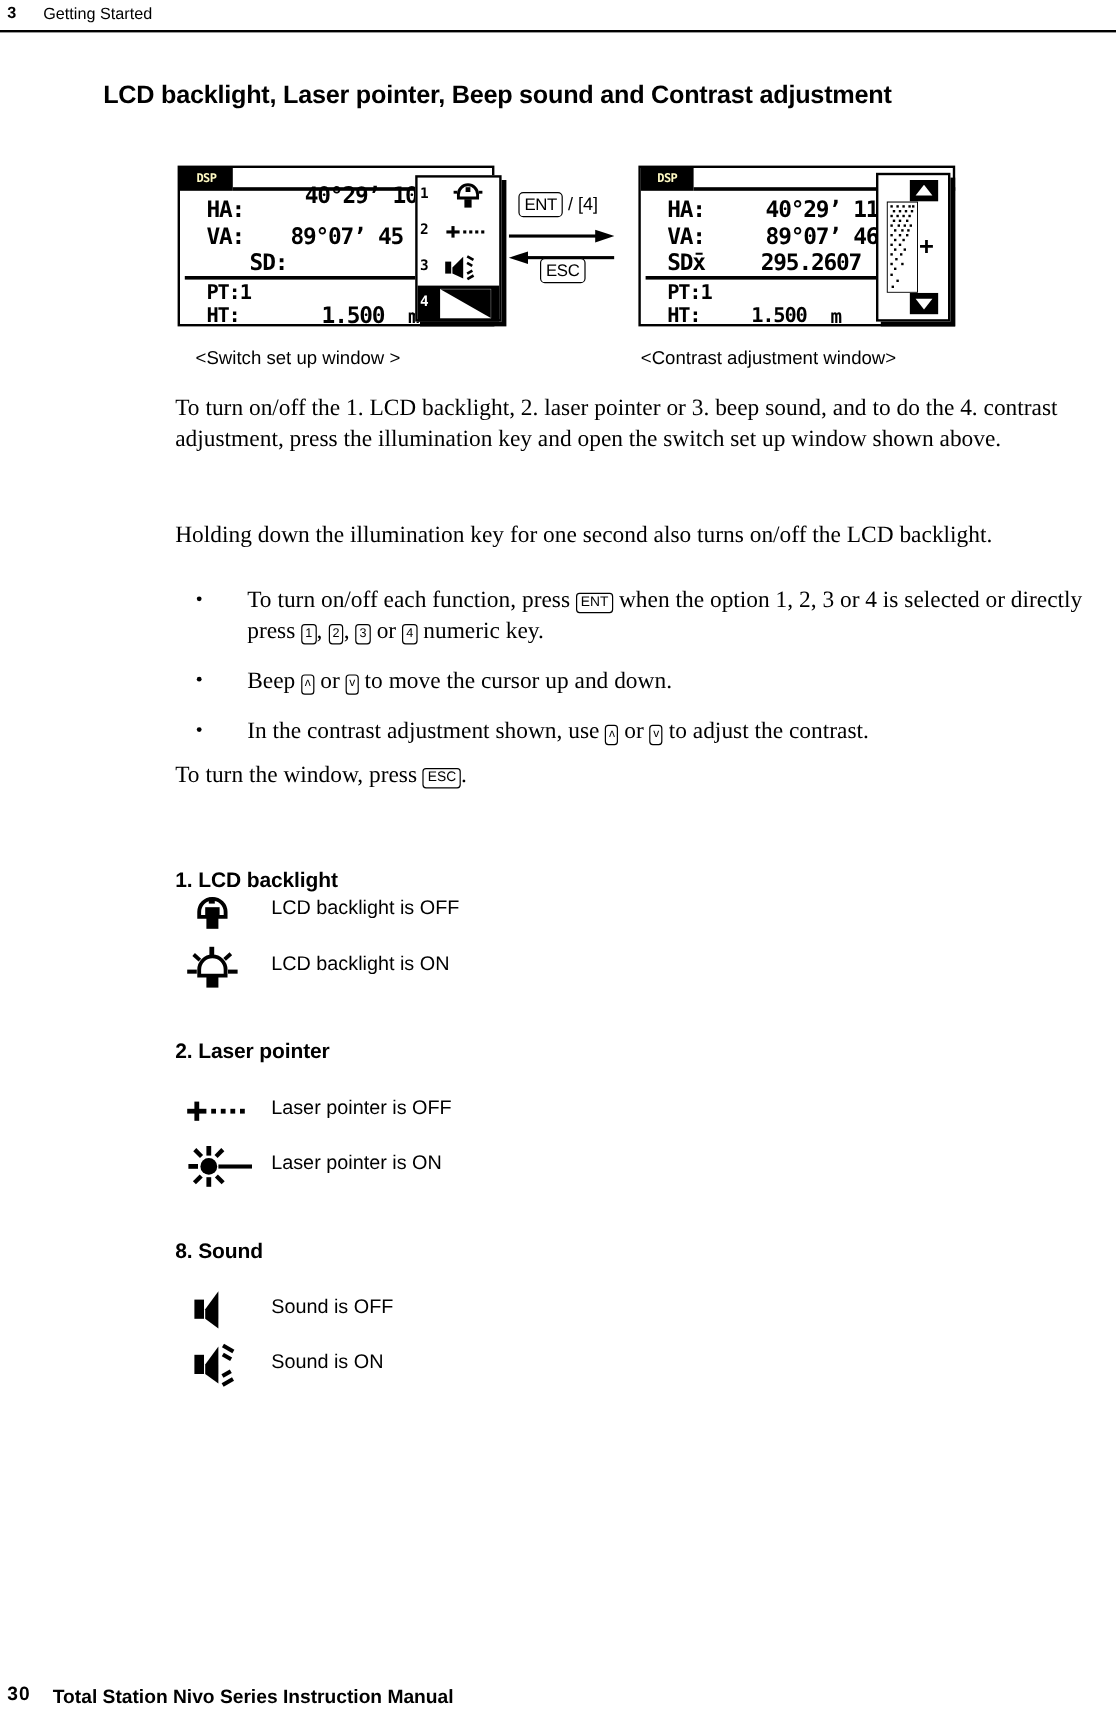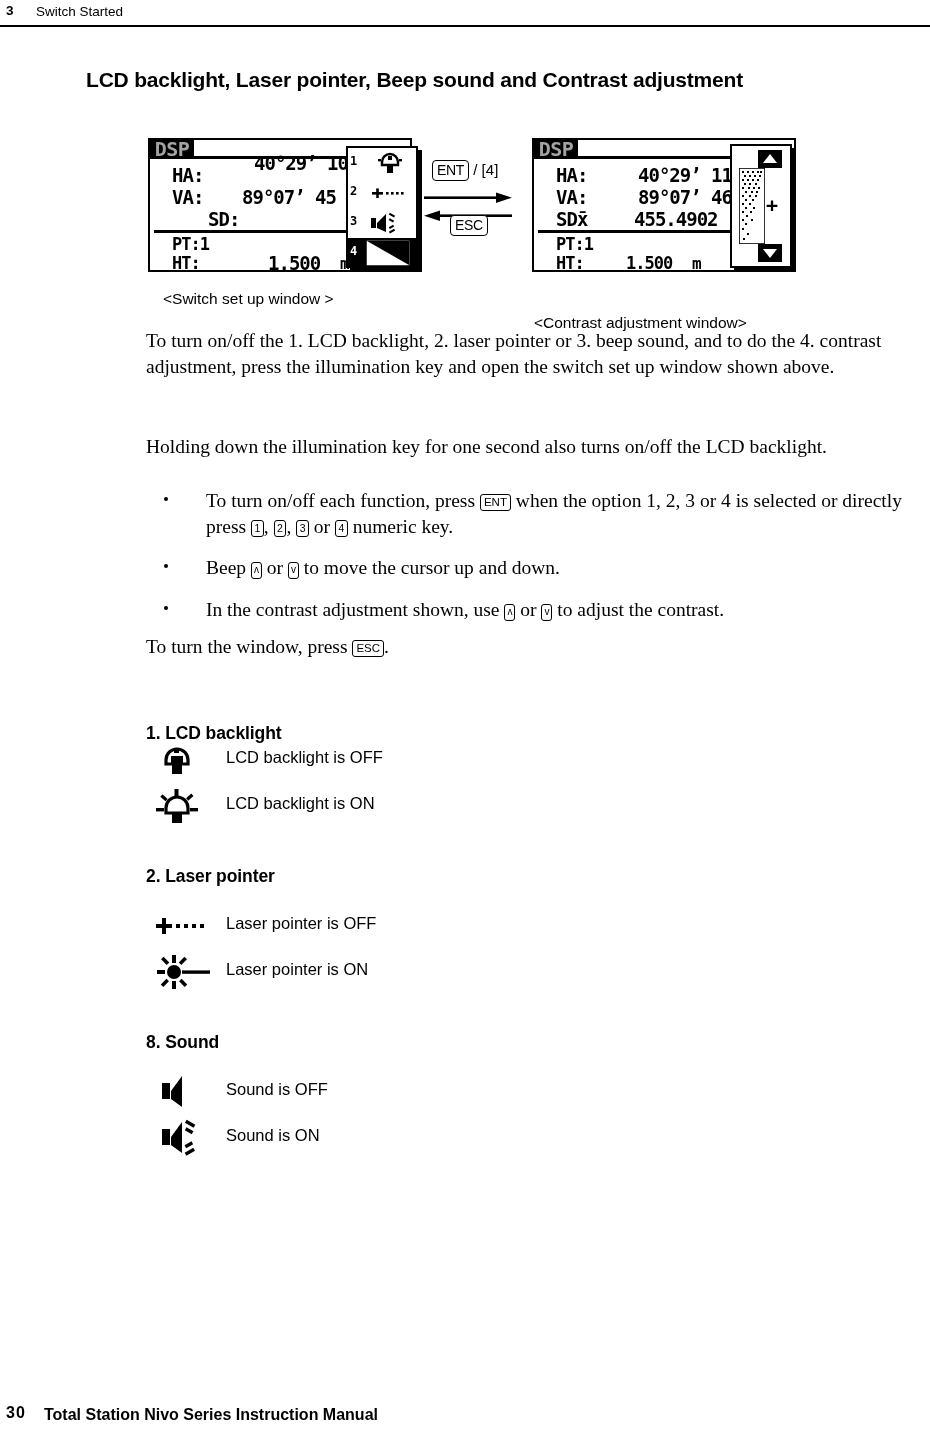--- a/index.html
+++ b/index.html
@@ -62,23 +62,23 @@
     background: #fff;
   }
   .lcd-a { left: 148px; top: 138px; width: 264px; height: 134px; }
   .lcd-b { left: 532px; top: 138px; width: 264px; height: 134px; }
 
   .dsp-tab {
     position: absolute;
     left: 0; top: 0;
     width: 44px; height: 19px;
     background: #000;
-    color: #a3a3a3;
+    color: #fef9c3;
     font-family: "DejaVu Sans Mono", monospace;
-    font-size: 20px;
+    font-size: 10px;
     font-weight: bold;
     line-height: 19px;
     text-align: center;
     letter-spacing: -0.5px;
   }
   .dsp-underline {
     position: absolute;
     left: 44px; top: 16px;
     height: 3px;
     background: #000;
@@ -193,21 +193,21 @@
   .arrow-r { top: 190px; }
   .arrow-l { top: 208px; }
 
   .caption {
     position: absolute;
     font-family: "Liberation Sans", sans-serif;
     font-size: 15.5px;
     white-space: nowrap;
   }
   .cap-a { left: 163px; top: 290px; }
-  .cap-b { left: 534px; top: 290px; margin-top: 24px; }
+  .cap-b { left: 534px; top: 290px; }
 
   
   .para {
     position: absolute;
     font-family: "Liberation Serif", serif;
     font-size: 19.5px;
     line-height: 25.5px;
     color: #000;
   }
   .p1 { left: 146px; top: 328px; width: 790px; }
@@ -297,21 +297,21 @@
     font-size: 16px;
     font-weight: bold;
     white-space: nowrap;
   }
 </style>
 </head>
 <body>
 
 <div class="runhead">
   <div class="runhead-num">3</div>
-  <div class="runhead-title">Switch Started</div>
+  <div class="runhead-title">Getting Started</div>
 </div>
 <div class="rule-top"></div>
 
 <div class="h1">LCD backlight, Laser pointer, Beep sound and Contrast adjustment</div>
 
 <div class="lcd lcd-a">
   <div class="dsp-tab">DSP</div>
   <div class="dsp-underline"></div>
 
   <div class="lcd-line lcd-label" style="left:22px; top:24px;">HA:</div>
@@ -422,21 +422,21 @@
   <div class="dsp-tab">DSP</div>
   <div class="dsp-underline"></div>
 
   <div class="lcd-line lcd-label" style="left:22px; top:24px;">HA:</div>
   <div class="lcd-line lcd-val" style="left:104px; top:24px;">40°29’ 11”</div>
 
   <div class="lcd-line lcd-label" style="left:22px; top:46px;">VA:</div>
   <div class="lcd-line lcd-val" style="left:104px; top:46px;">89°07’ 46”</div>
 
   <div class="lcd-line lcd-label" style="left:22px; top:68px;">SDx̄</div>
-  <div class="lcd-line lcd-val" style="left:100px; top:68px;">455.4902</div>
+  <div class="lcd-line lcd-val" style="left:100px; top:68px;">295.2607</div>
 
   <div class="lcd-divider" style="top:90px; width:252px;"></div>
 
   <div class="lcd-line lcd-label" style="left:22px; top:94px; font-size:17px;">PT:1</div>
   <div class="lcd-line lcd-label" style="left:22px; top:113px; font-size:17px;">HT:</div>
   <div class="lcd-line lcd-val" style="left:92px; top:113px; font-size:17px;">1.500</div>
   <div class="lcd-line lcd-val" style="left:158px; top:114px; font-size:16px;">m</div>
 
   <div class="contrast-shadow"></div>
   <div class="contrast-panel">

